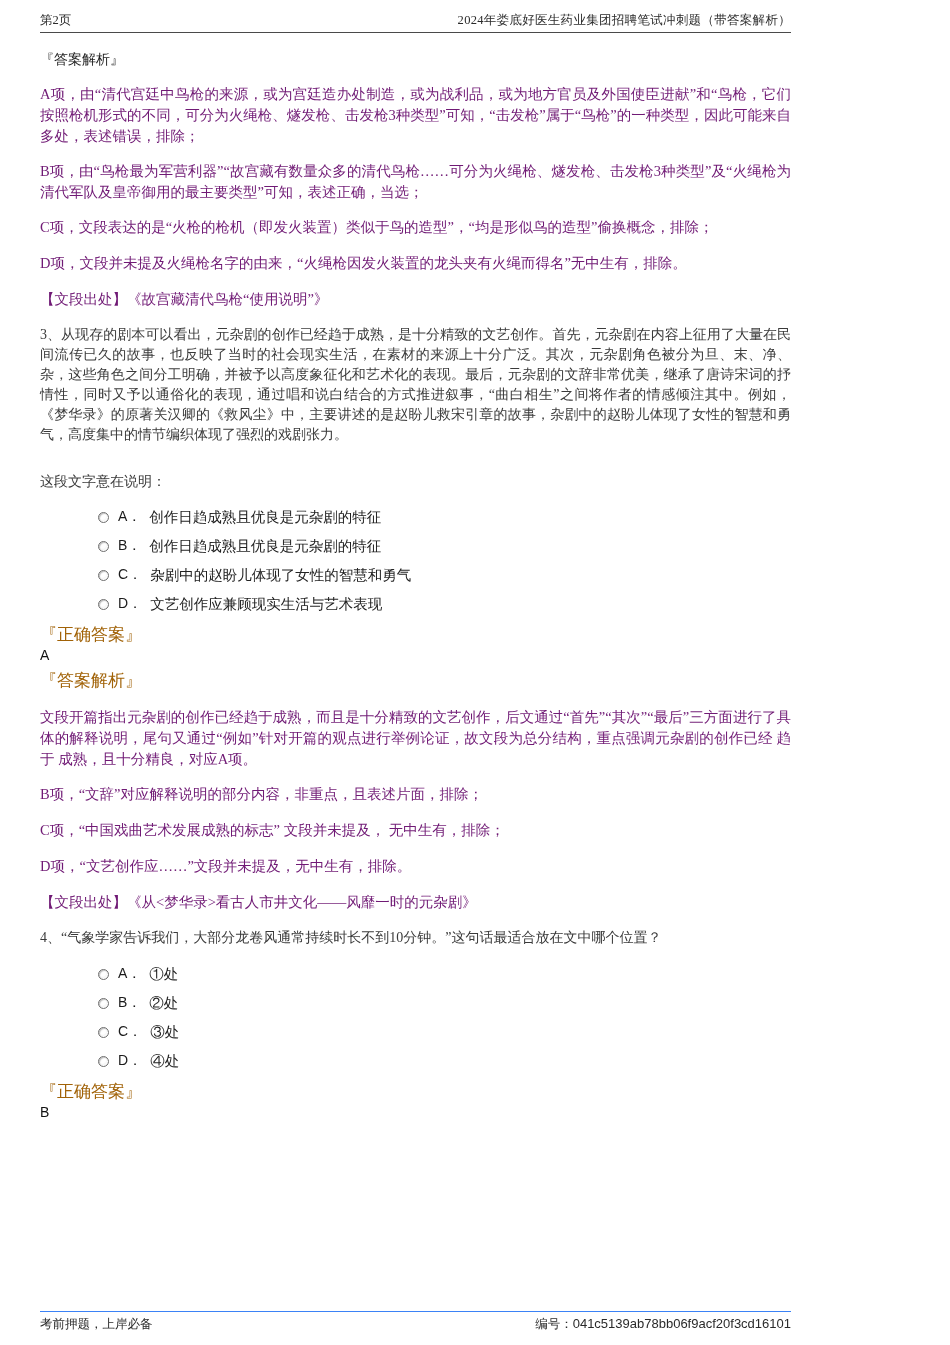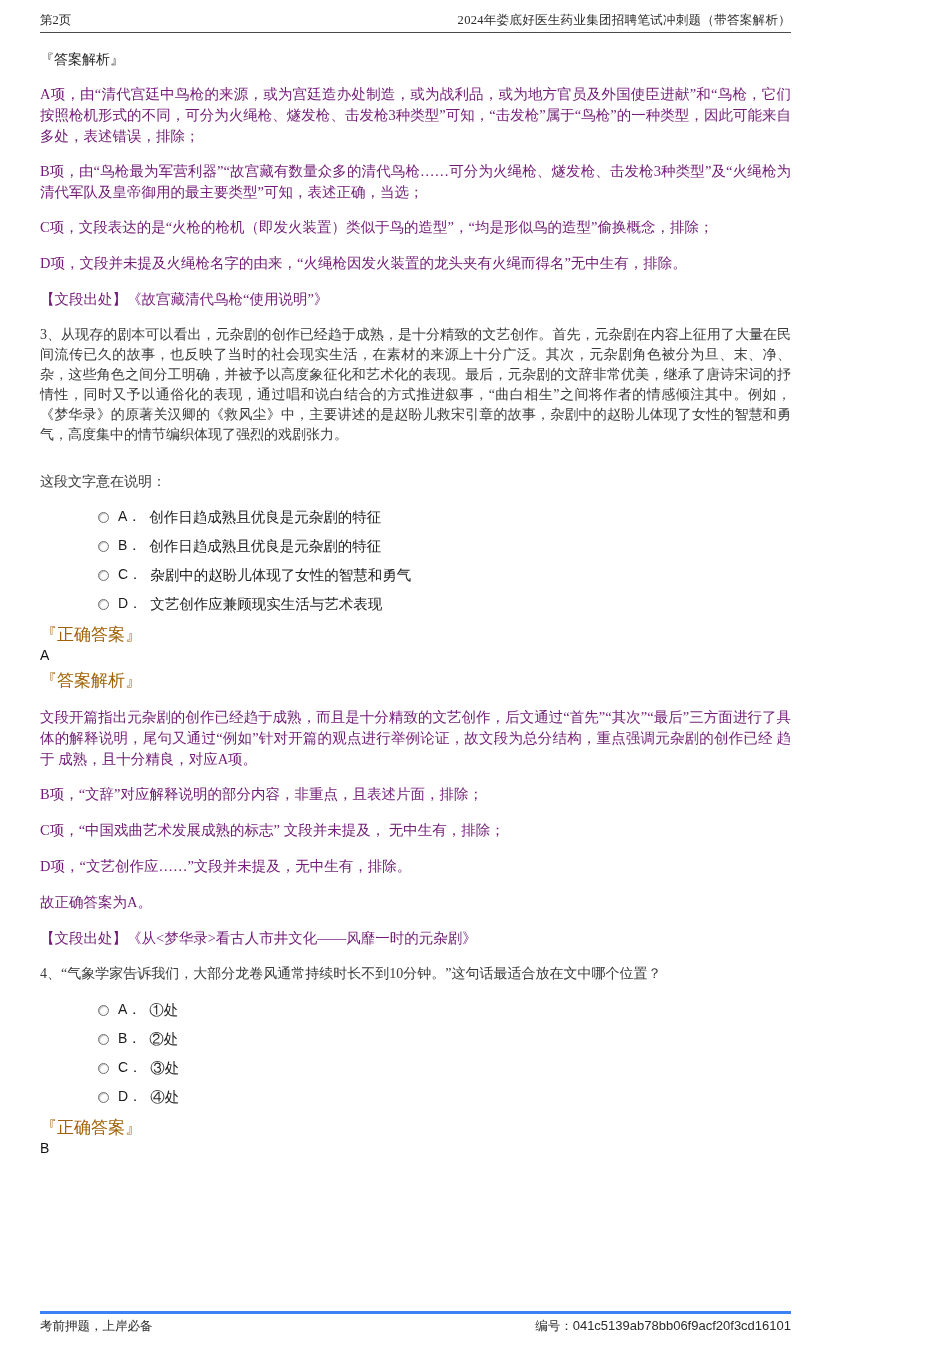--- a/index.html
+++ b/index.html
@@ -92,21 +92,21 @@
     line-height: 20px;
     margin-bottom: 2px;
   }
   .gap-sm { margin-bottom: 6px; }
   .gap-md { margin-bottom: 16px; }
   
   .footer {
     position: absolute;
     left: 40px; right: 30px;
     top: 1311px;
-    border-top: 3px solid #3b82f6;
+    border-top: 1px solid #3b82f6;
     display: flex;
     justify-content: space-between;
     padding-top: 4px;
     font-size: 12.5px;
     color: #2a2a2a;
   }
   .footer .doc-id { font-family: "Liberation Sans", "DejaVu Sans", sans-serif; font-size: 13px; }
 </style>
 </head>
 <body>
@@ -154,21 +154,20 @@
     </div>
 
     <div class="answer-label">『正确答案』</div>
     <div class="answer-value gap-sm">A</div>
 
     <div class="answer-label gap-md">『答案解析』</div>
     <p class="body-par">文段开篇指出元杂剧的创作已经趋于成熟，而且是十分精致的文艺创作，后文通过“首先”“其次”“最后”三方面进行了具体的解释说明，尾句又通过“例如”针对开篇的观点进行举例论证，故文段为总分结构，重点强调元杂剧的创作已经 趋于 成熟，且十分精良，对应A项。</p>
     <p class="body-par single">B项，“文辞”对应解释说明的部分内容，非重点，且表述片面，排除；</p>
     <p class="body-par single">C项，“中国戏曲艺术发展成熟的标志” 文段并未提及， 无中生有，排除；</p>
     <p class="body-par single">D项，“文艺创作应……”文段并未提及，无中生有，排除。</p>
-    <p class="body-par single">故正确答案为A。</p>
     <p class="body-par single">【文段出处】《从&lt;梦华录&gt;看古人市井文化——风靡一时的元杂剧》</p>
 
     <p class="stem" style="margin-bottom:18px;">4、“气象学家告诉我们，大部分龙卷风通常持续时长不到10分钟。”这句话最适合放在文中哪个位置？</p>
 
     <div class="options">
       <div class="option-row">
         <span class="radio"></span>
         <span class="opt-letter">A．</span>
         <span class="opt-text">①处</span>
       </div>

